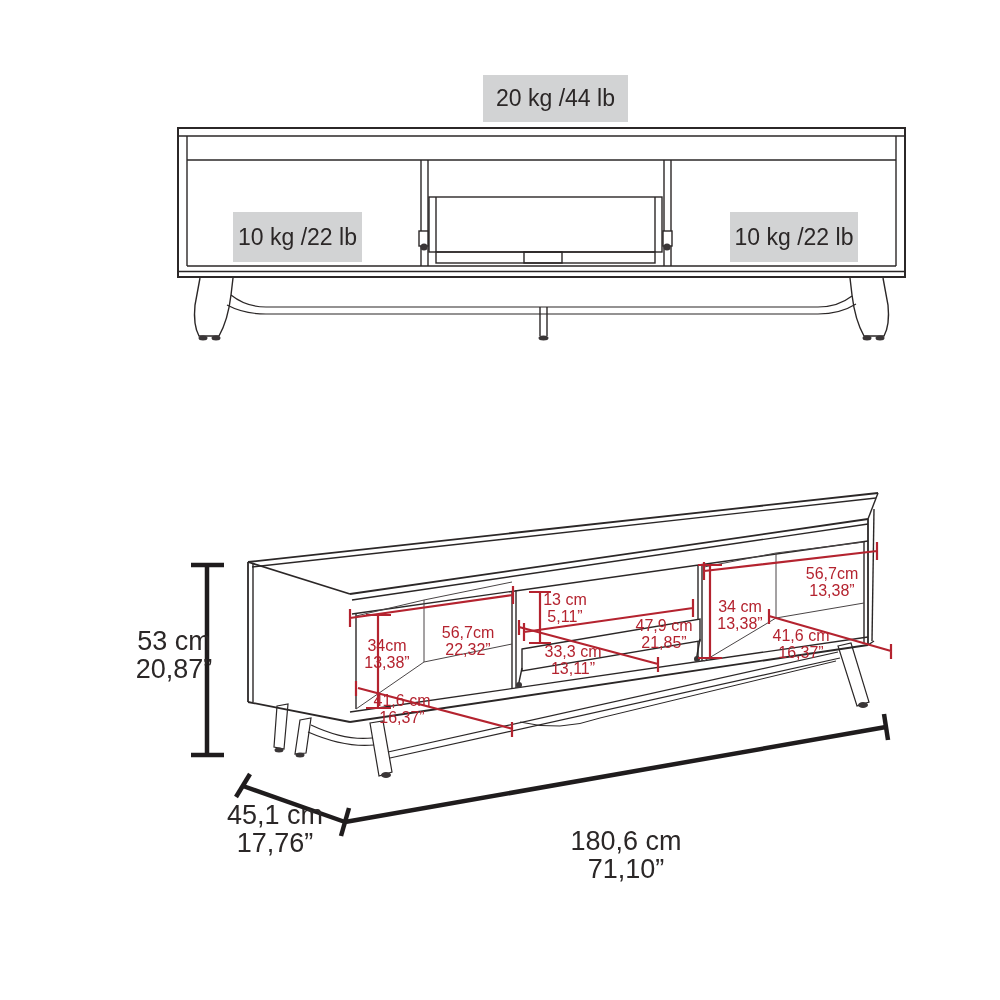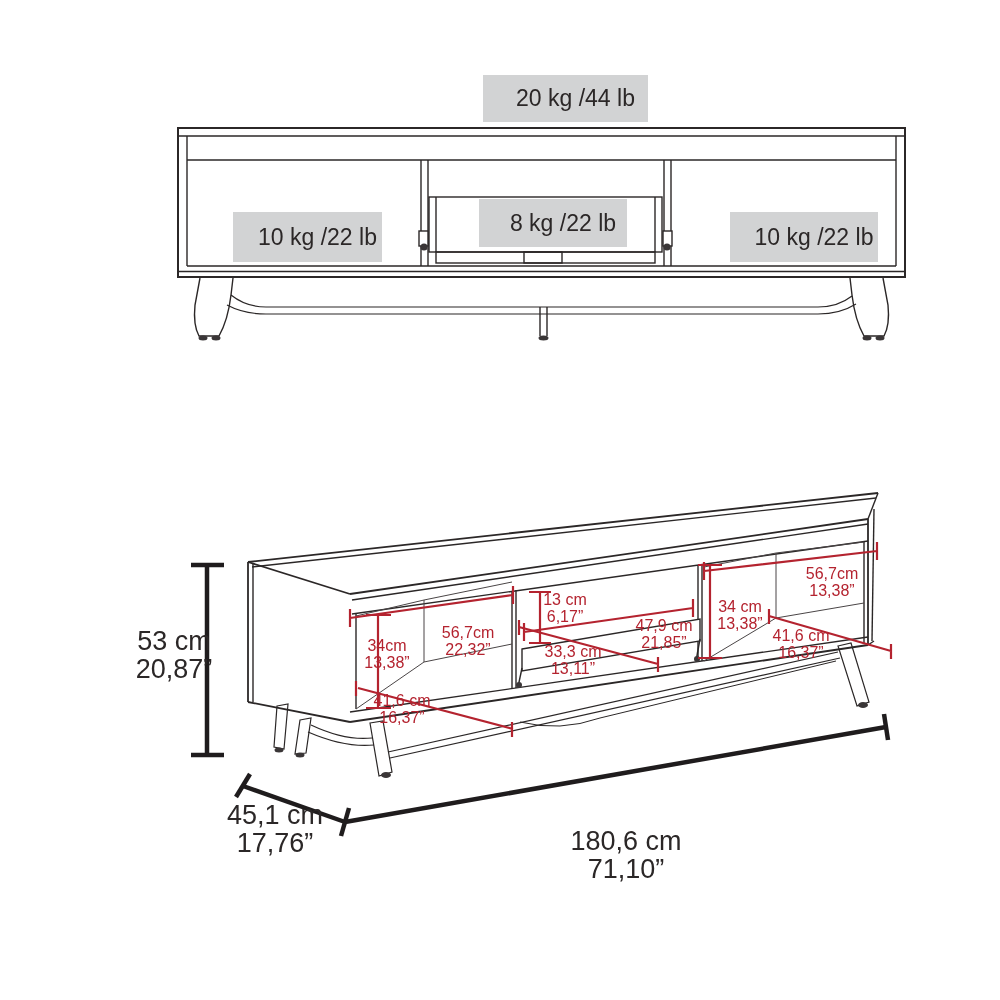--- a/index.html
+++ b/index.html
@@ -1,21 +1,21 @@
 <!DOCTYPE html>
 <html style="--ink: #2b2727; --red: #b4232f; --label-bg: #d2d3d4;"><head>
 <meta charset="utf-8">
 <style>
   html,body{margin:0;padding:0;background:#ffffff;}
   #canvas{position:relative;width:1000px;height:1000px;background:#ffffff;overflow:hidden;
           font-family:"Liberation Sans",sans-serif;}
   svg{position:absolute;left:0;top:0;}
   .lbl{position:absolute;transform:translate(-50%,-50%);white-space:nowrap;text-align:center;}
   .weight{background:var(--label-bg,#d2d3d4);color:var(--ink,#2b2727);font-size:23px;
-          display:flex;align-items:center;justify-content:center;transform:none;padding-left:20px;}
+          display:flex;align-items:center;justify-content:center;transform:none;}
   .blackdim{color:var(--ink,#2b2727);font-size:27px;line-height:28px;}
   .reddim{color:var(--red,#b4232f);font-size:16px;line-height:16.5px;}
 </style>
 </head>
 <body>
 
 <div id="canvas">
 
   <svg width="1000" height="1000" viewBox="0 0 1000 1000">
 
@@ -144,23 +144,20 @@
       </g>
     </g>
   </svg>
 
   <div class="lbl weight" style="left:483px;top:75px;width:145px;height:47px;">
     <span>20 kg /44 lb</span>
   </div>
   <div class="lbl weight" style="left:233px;top:212px;width:129px;height:50px;">
     <span>10 kg /22 lb</span>
   </div>
-  <div class="lbl weight" style="left:479px;top:199px;width:128px;height:48px;">
-    <span>8 kg /22 lb</span>
-  </div>
   <div class="lbl weight" style="left:730px;top:212px;width:128px;height:50px;">
     <span>10 kg /22 lb</span>
   </div>
 
   <div class="lbl blackdim" style="left:174px;top:655px;">
     <div>53 cm</div>
     <div>20,87”</div>
   </div>
   <div class="lbl blackdim" style="left:275px;top:829px;">
     <div>45,1 cm</div>
@@ -178,21 +175,21 @@
   <div class="lbl reddim" style="left:468px;top:641px;">
     <div>56,7cm</div>
     <div>22,32”</div>
   </div>
   <div class="lbl reddim" style="left:402px;top:709px;">
     <div>41,6 cm</div>
     <div>16,37”</div>
   </div>
   <div class="lbl reddim" style="left:565px;top:608px;">
     <div>13 cm</div>
-    <div>6,17”</div>
+    <div>5,11”</div>
   </div>
   <div class="lbl reddim" style="left:664px;top:634px;">
     <div>47,9 cm</div>
     <div>21,85”</div>
   </div>
   <div class="lbl reddim" style="left:573px;top:660px;">
     <div>33,3 cm</div>
     <div>13,11”</div>
   </div>
   <div class="lbl reddim" style="left:740px;top:615px;">

